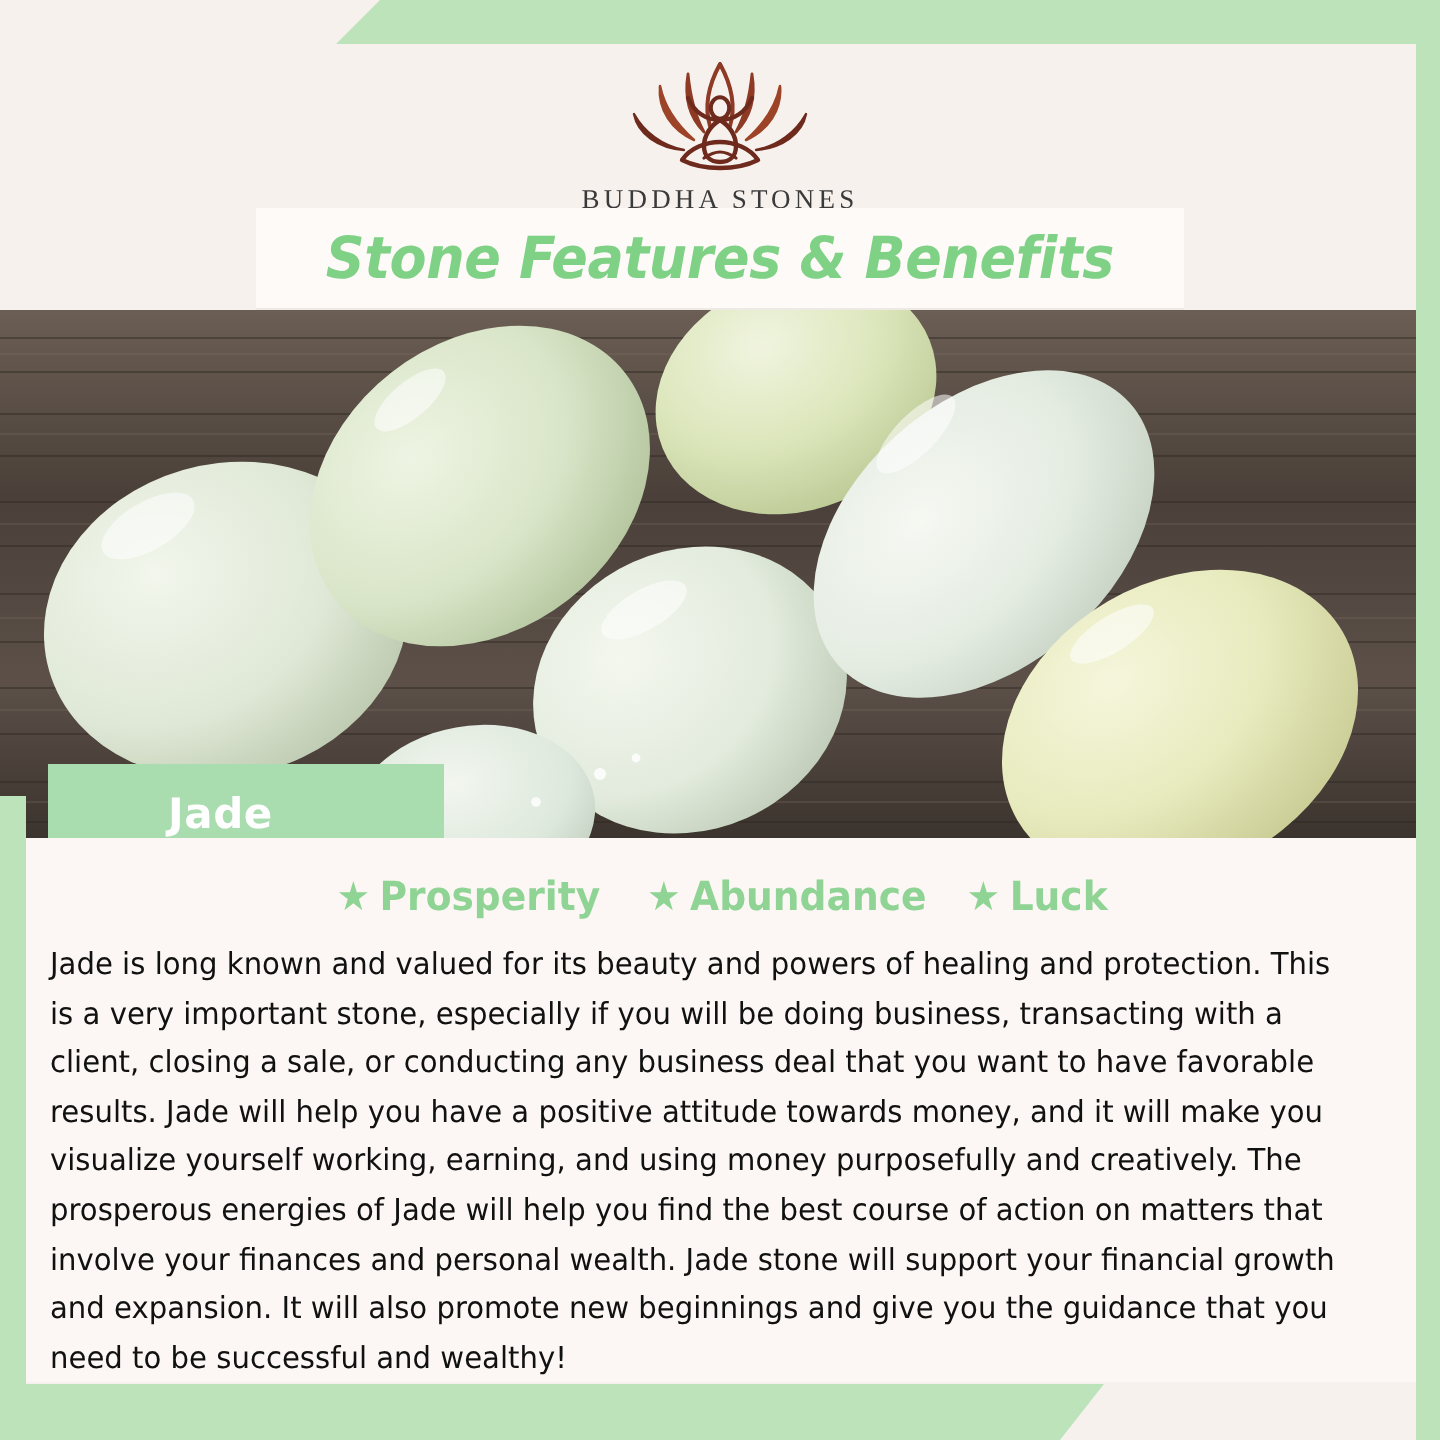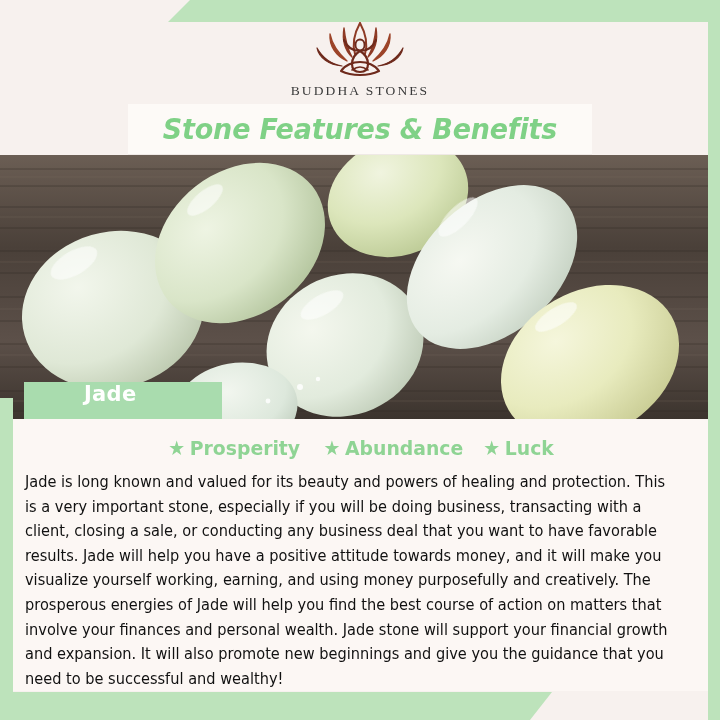--- a/index.html
+++ b/index.html
@@ -30,21 +30,21 @@
   .deco-bottom{
     position:absolute;bottom:0;left:0;width:720px;height:28px;
     background:#bde3bb;
     clip-path:polygon(0 0, 552px 0, 530px 28px, 0 28px);
     z-index:1;
   }
 
   
   .logo-wrap{
     position:absolute;top:18px;left:0;width:720px;height:90px;
-    display:flex;flex-direction:column;align-items:center;justify-content:flex-start;
+    display:flex;flex-direction:column;align-items:center;justify-content:flex-end;
     z-index:3;
   }
   .logo-mark{display:block;}
   .logo-word{
     margin-top:3px;
     font-family:"Liberation Serif", serif;
     font-size:13.5px;letter-spacing:2.1px;color:#3a3a3a;
     white-space:nowrap;
   }
 
@@ -72,21 +72,21 @@
   .photo{
     position:absolute;top:155px;left:0;width:708px;height:265px;
     z-index:0;overflow:hidden;background:#4a403a;
   }
   .photo svg{display:block;width:708px;height:265px;}
 
   
   .jade-bar{
     position:absolute;top:382px;left:24px;width:198px;height:37px;
     background:#a9dcae;
-    display:flex;align-items:flex-start;
+    display:flex;align-items:flex-end;
     z-index:4;
   }
   .jade-label{
     color:#ffffff;font-size:21px;font-weight:bold;
     font-family:"DejaVu Sans", sans-serif;
     margin-left:60px;letter-spacing:0.3px;
   }
 
   
   .content{

